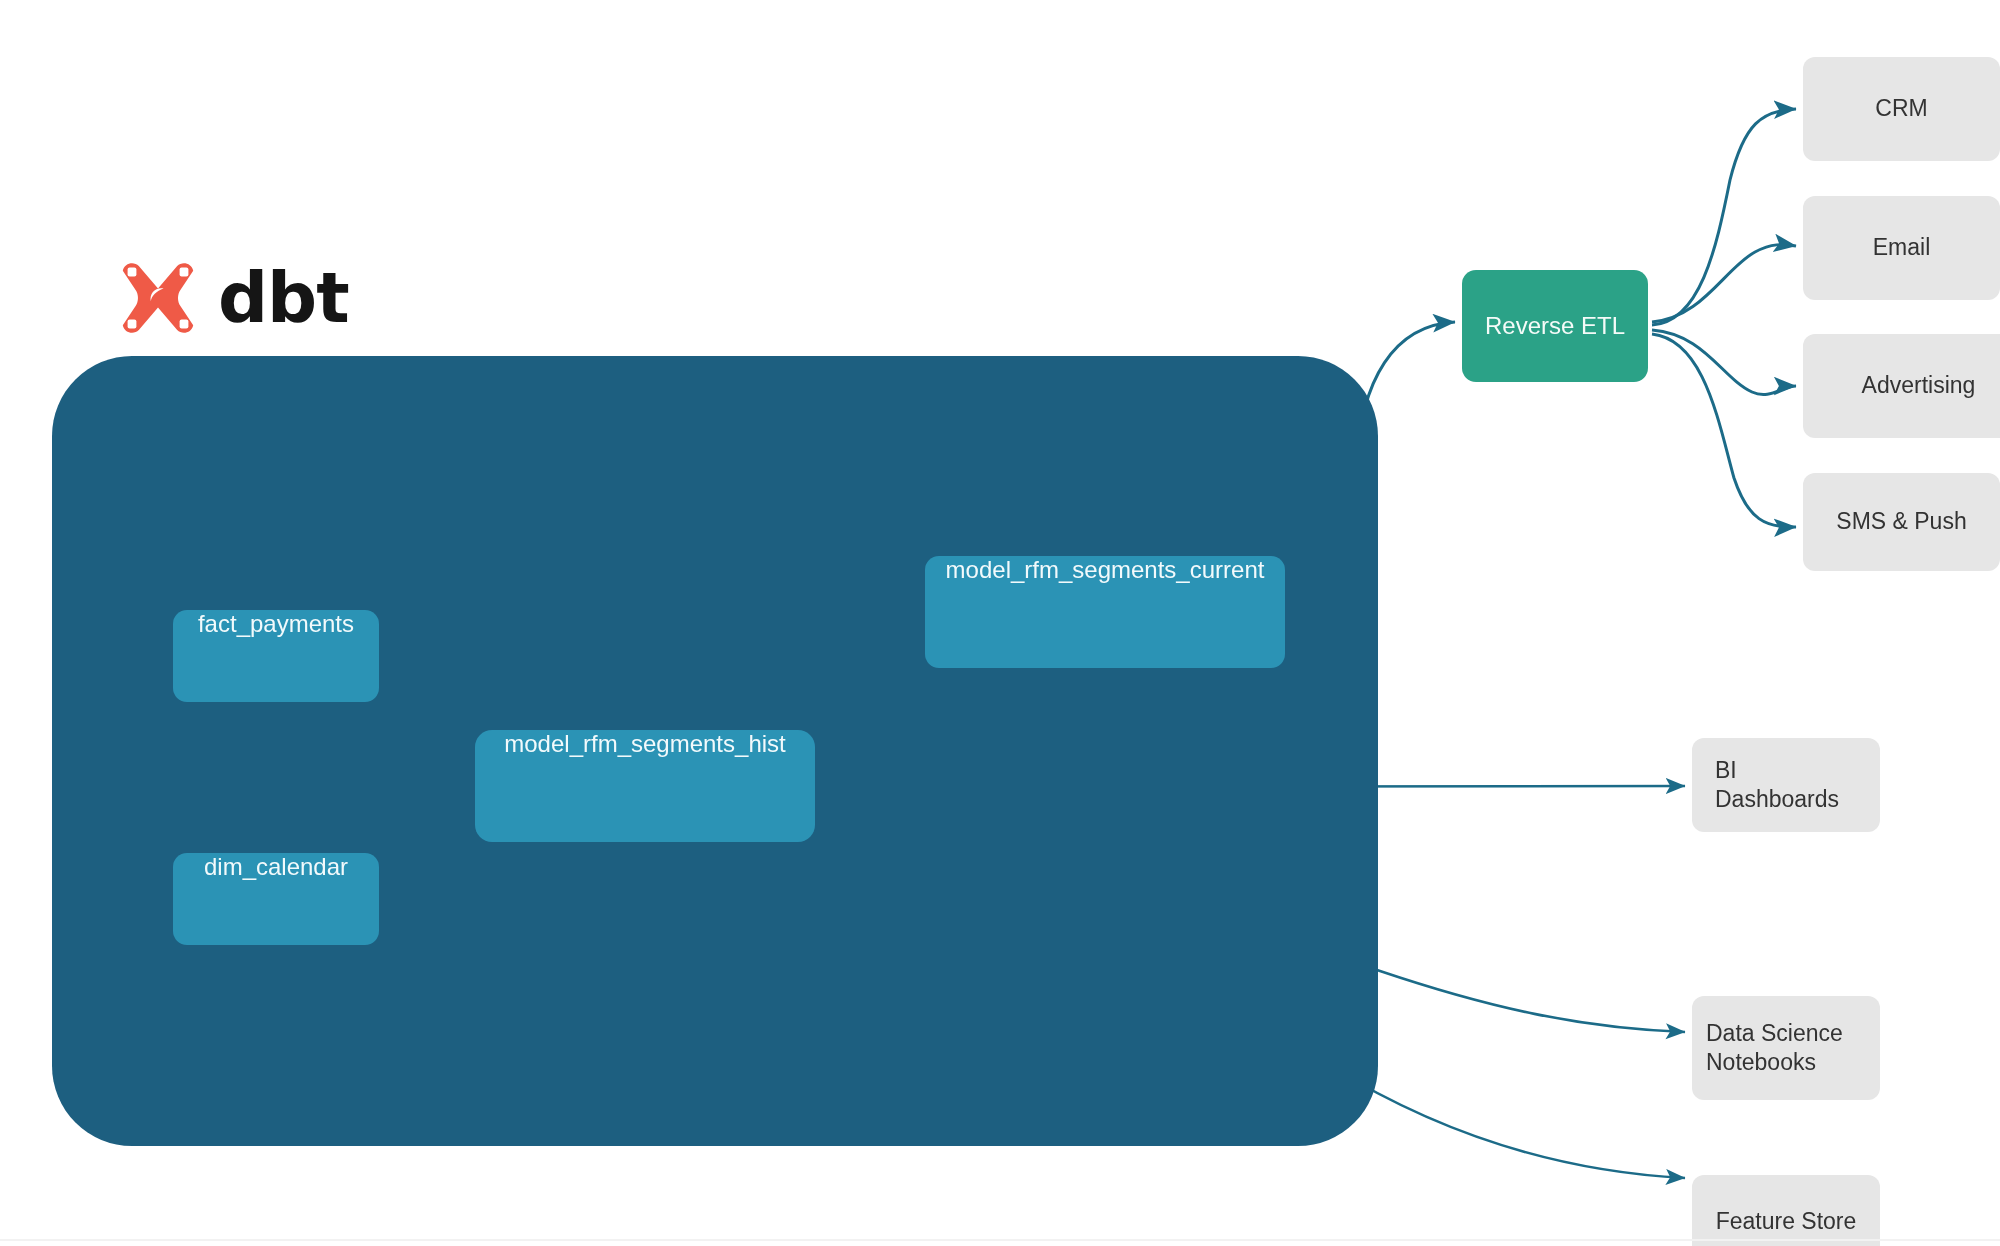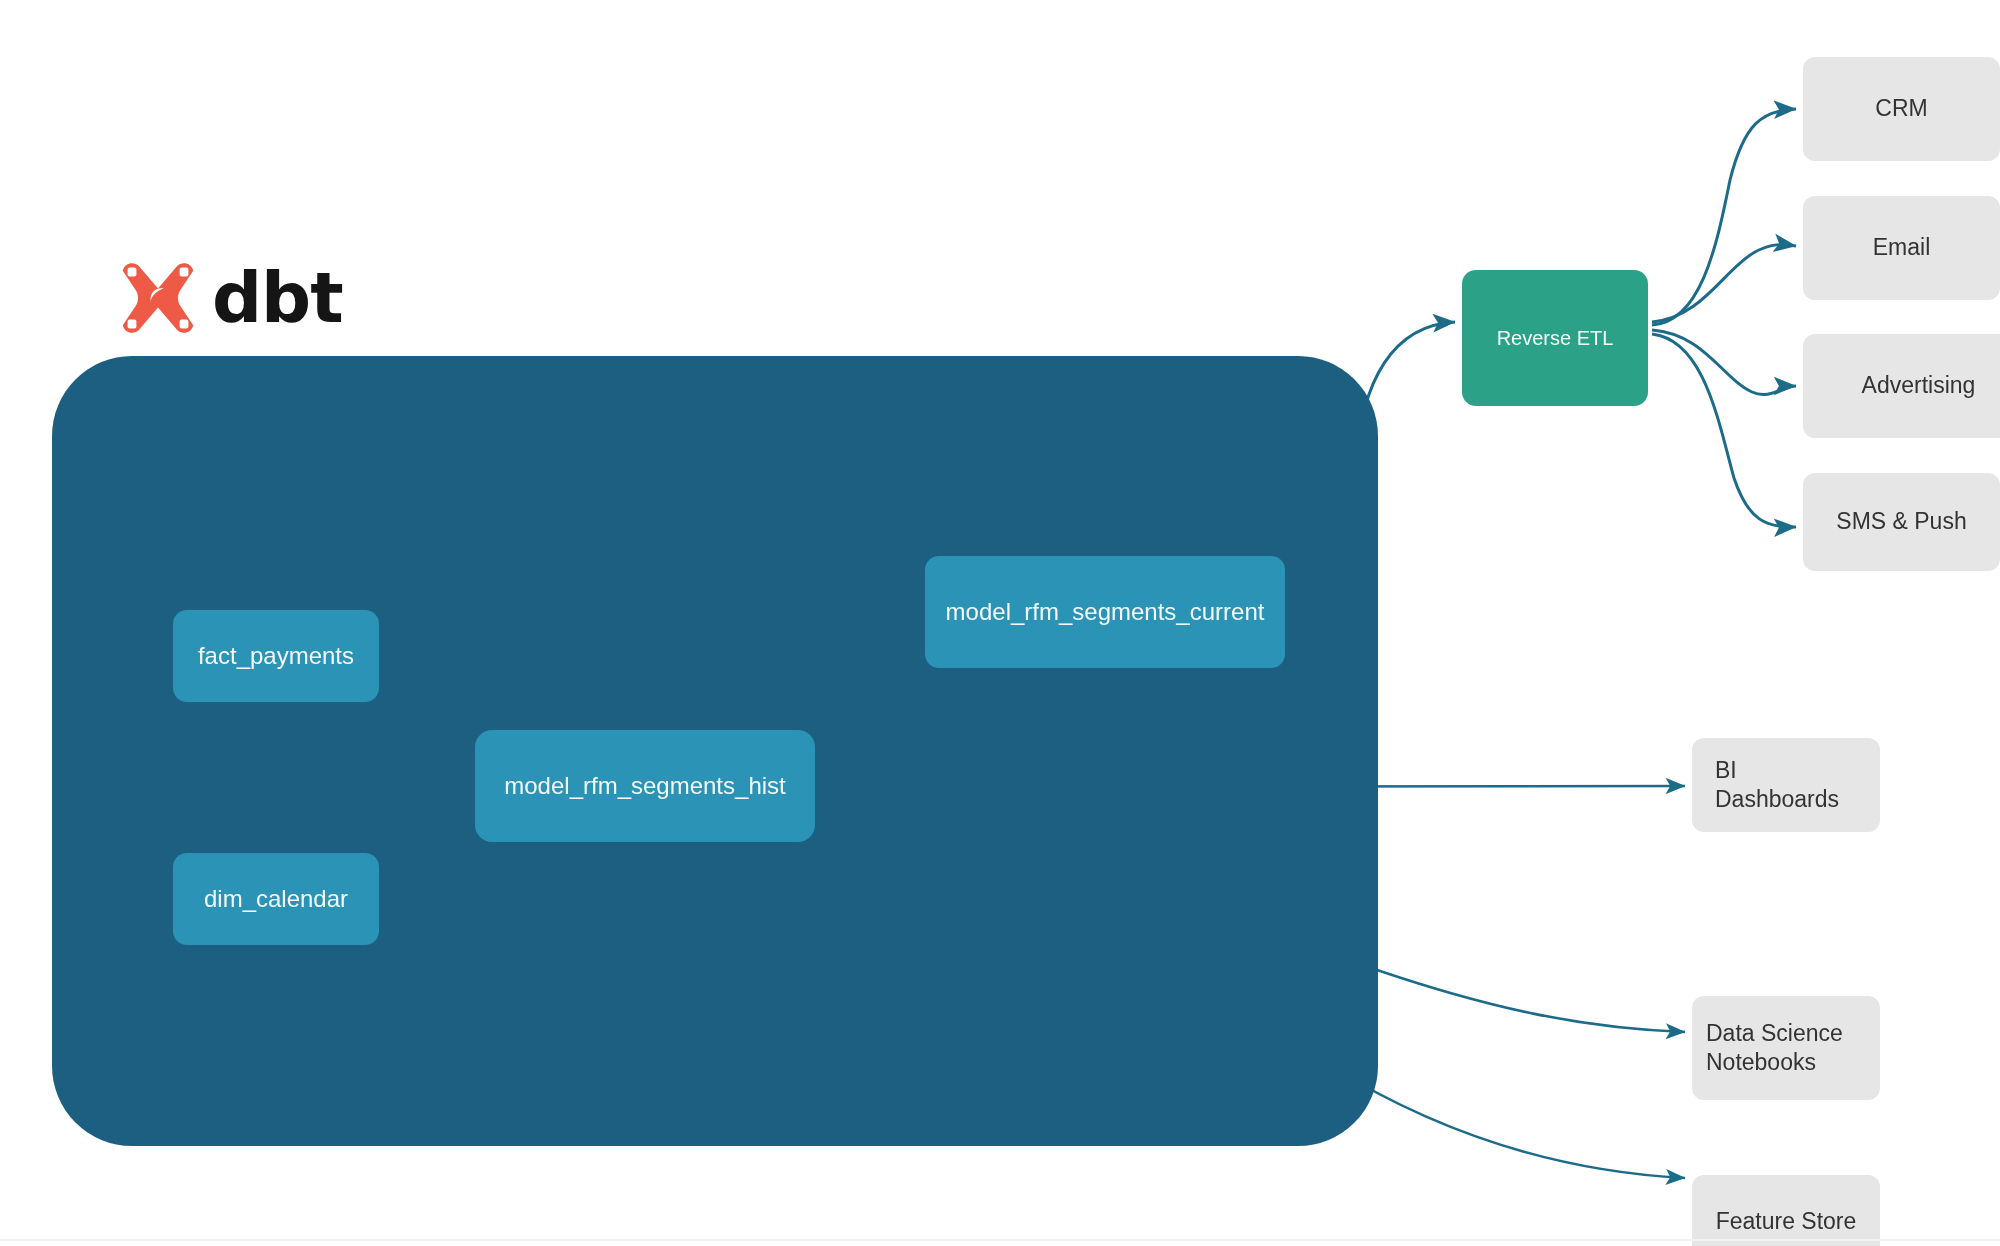--- a/index.html
+++ b/index.html
@@ -26,21 +26,21 @@
     pointer-events: none;
   }
 
   
   #dbt-logo {
     position: absolute;
     left: 118px;
     top: 258px;
     display: flex;
     align-items: center;
-    gap: 14px;
+    gap: 20px;
   }
   #dbt-logo .mark {
     width: 80px;
     height: 80px;
     display: block;
   }
   #dbt-logo .wordmark {
     font-family: "DejaVu Sans", sans-serif;
     font-size: 70px;
     font-weight: 700;
@@ -61,38 +61,38 @@
   }
 
   
   .model-node {
     position: absolute;
     background: #2b93b5;
     border-radius: 14px;
     color: #f2fafc;
     font-size: 24px;
     display: flex;
-    align-items: center;
+    align-items: flex-start;
     justify-content: center;
     text-align: center;
     box-sizing: border-box;
     padding: 0 18px;
   }
 
   
   #node-reverse-etl {
     position: absolute;
     left: 1462px;
     top: 270px;
     width: 186px;
-    height: 136px;
+    height: 112px;
     background: #2ba287;
     border-radius: 14px;
     color: #f4fbf8;
-    font-size: 20px;
+    font-size: 24px;
     display: flex;
     align-items: center;
     justify-content: center;
   }
 
   
   .consumer-node {
     position: absolute;
     background: #e6e6e6;
     border-radius: 12px;

